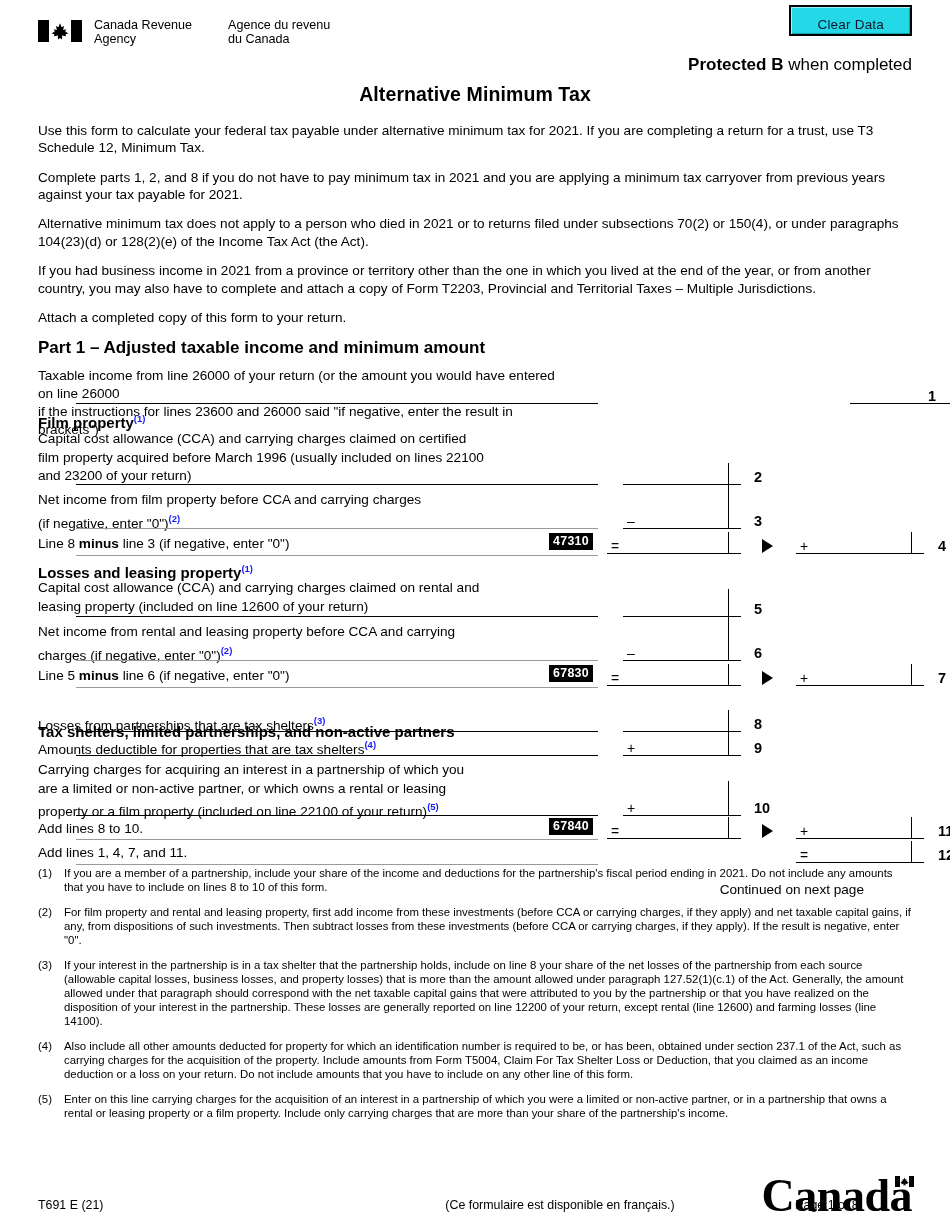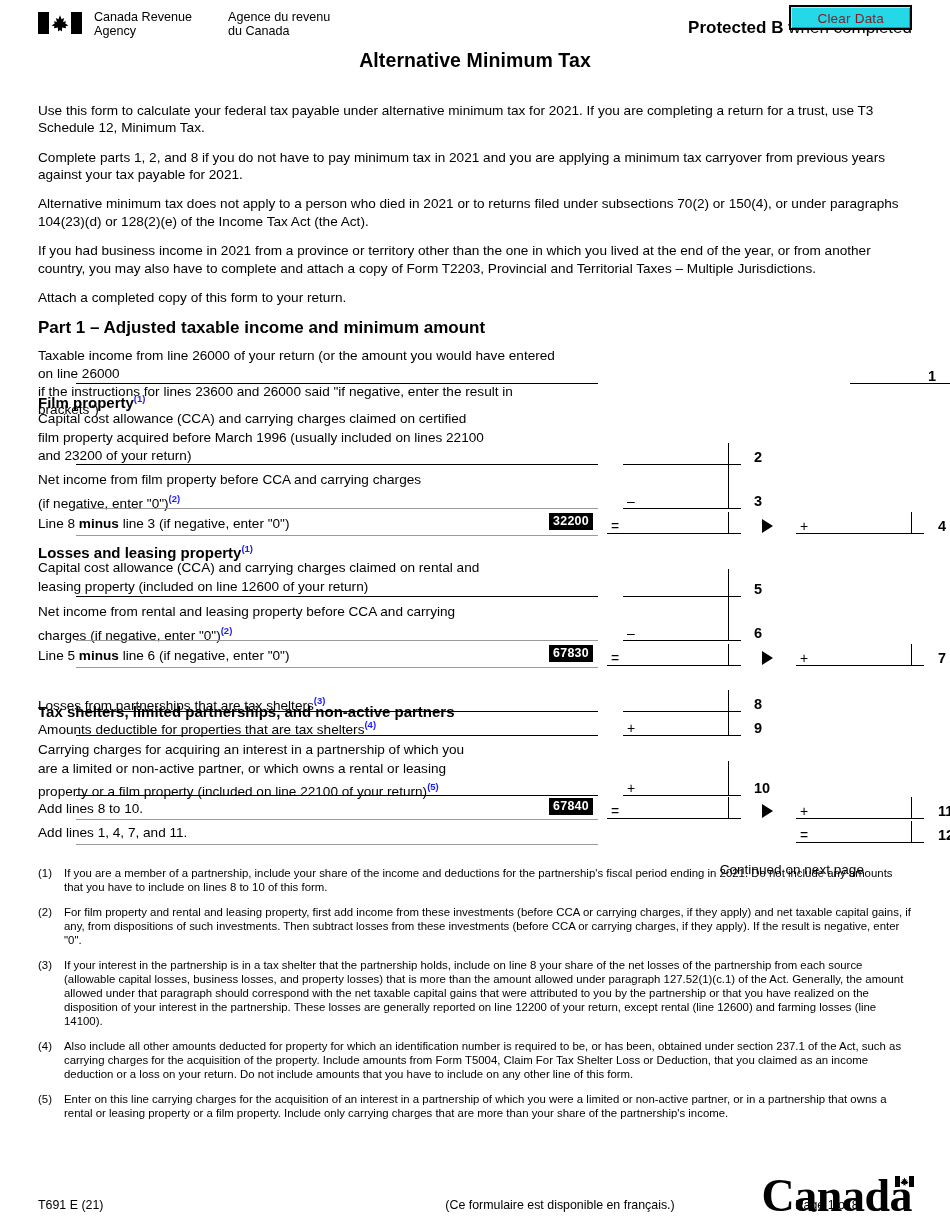--- a/index.html
+++ b/index.html
@@ -18,28 +18,28 @@
 
   
   .clear-data-wrap { position: absolute; top: 5px; right: 38px; }
   .clear-data-btn {
     background: #24d8e8;
     border: 2px solid #000;
     box-shadow: inset 1px 1px 0 #9ff0f7, inset -1px -1px 0 #0aa0b0;
     font-family: "Liberation Sans", sans-serif;
     font-size: 13.5px;
     font-weight: 400;
-    color: #7f1d1d;
-    padding: 4px 26px 2px 26px;
+    color: #0f172a;
+    padding: 10px 26px 2px 26px;
     line-height: 15px;
     cursor: pointer;
     letter-spacing: .2px;
   }
 
-  .hdr { display: flex; align-items: flex-start; padding-top: 10px; }
+  .hdr { display: flex; align-items: flex-start; padding-top: 18px; flex-direction: column; }
   .cra-sig { display: flex; align-items: flex-start; gap: 12px; }
   .flag-logo { width: 44px; height: 22px; flex: 0 0 auto; margin-top: 2px; }
   .cra-names { display: flex; gap: 22px; }
   .cra-en, .cra-fr {
     font-size: 12.6px; line-height: 14.4px; white-space: pre-line;
     font-family: "Liberation Sans", sans-serif;
   }
   .cra-en { width: 112px; }
 
   .protected {
@@ -51,21 +51,21 @@
   
   .form-title {
     text-align: center;
     font-size: 19.5px;
     font-weight: bold;
     margin-top: 10px;
     letter-spacing: .1px;
   }
 
   
-  .intro { margin-top: 30px; }
+  .intro { margin-top: 16px; }
   .intro p {
     font-size: 13.6px;
     line-height: 17.4px;
     margin-bottom: 12px;
   }
 
   
   .part-heading {
     font-size: 17px;
     font-weight: bold;
@@ -273,21 +273,21 @@
       <span></span>
       <span class="tick"></span>
     </div>
     <div class="lineno" style="top:147px; left:716px;">3</div>
 
     <div class="vbar" style="top:96px; left:690px; height:66px;"></div>
 
     <div class="desc" style="position:absolute; top:168px; left:0;">
       <span>Line 8 </span><b>minus</b><span> line 3 (if negative, enter "0")</span>
     </div>
-    <div class="code-box" style="top:166px; left:511px;">32200</div>
+    <div class="code-box" style="top:166px; left:511px;">47310</div>
     <div class="amt" style="top:170px; left:569px; width:134px;">
       <span class="op">=</span>
       <span></span>
       <span class="tick"></span>
     </div>
     <div class="arrow" style="top:172px; left:724px;"></div>
     <div class="amt" style="top:170px; left:758px; width:128px;">
       <span class="op">+</span>
       <span></span>
       <span class="tick"></span>

